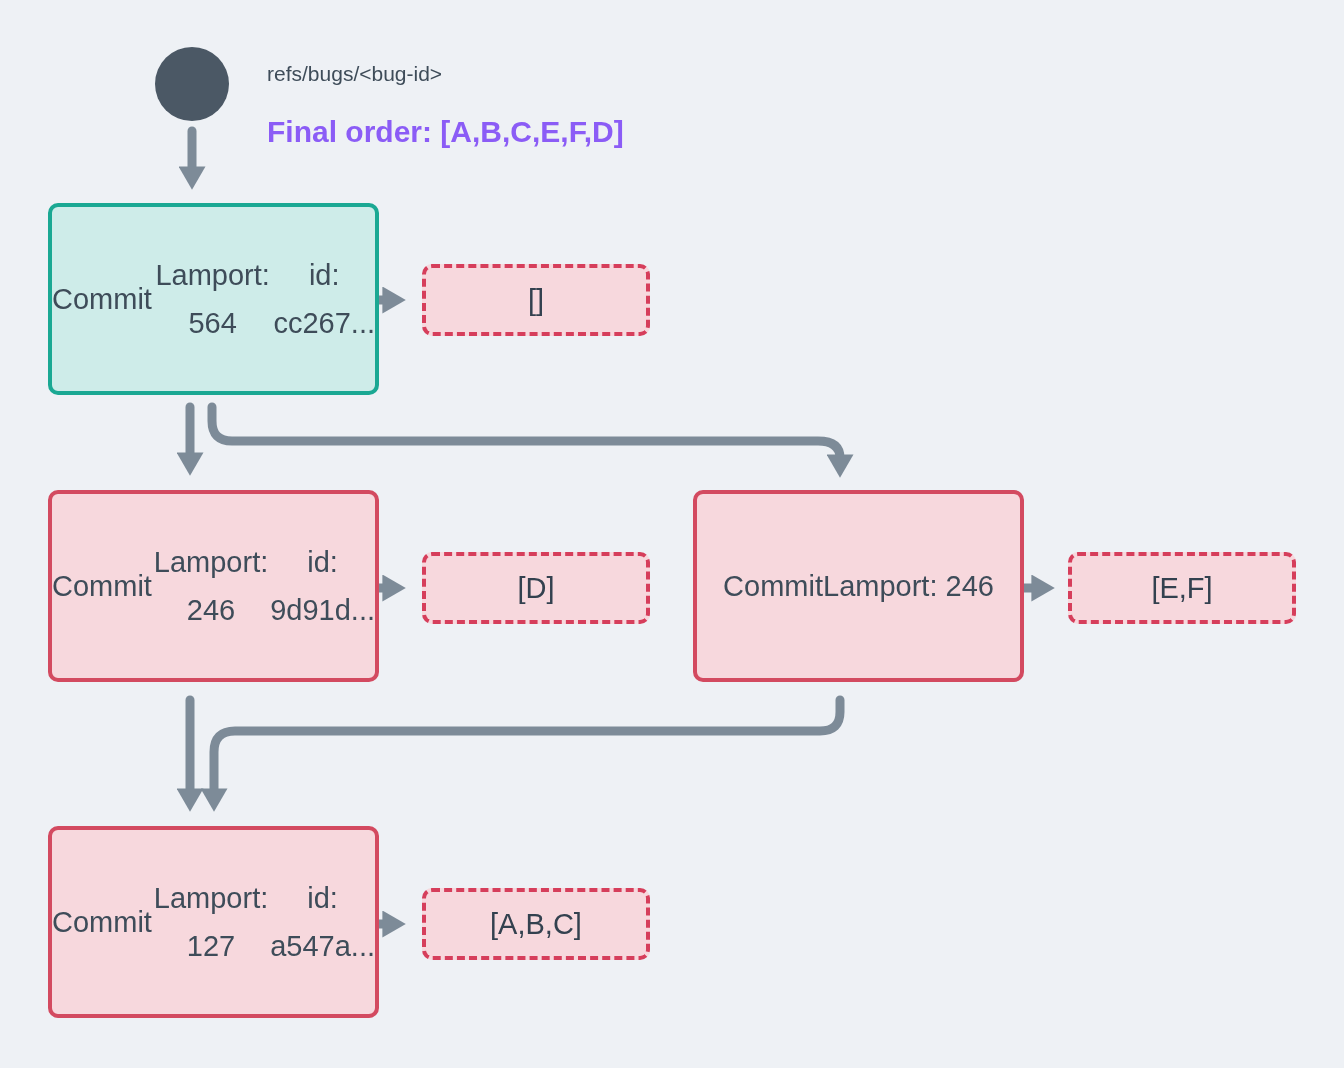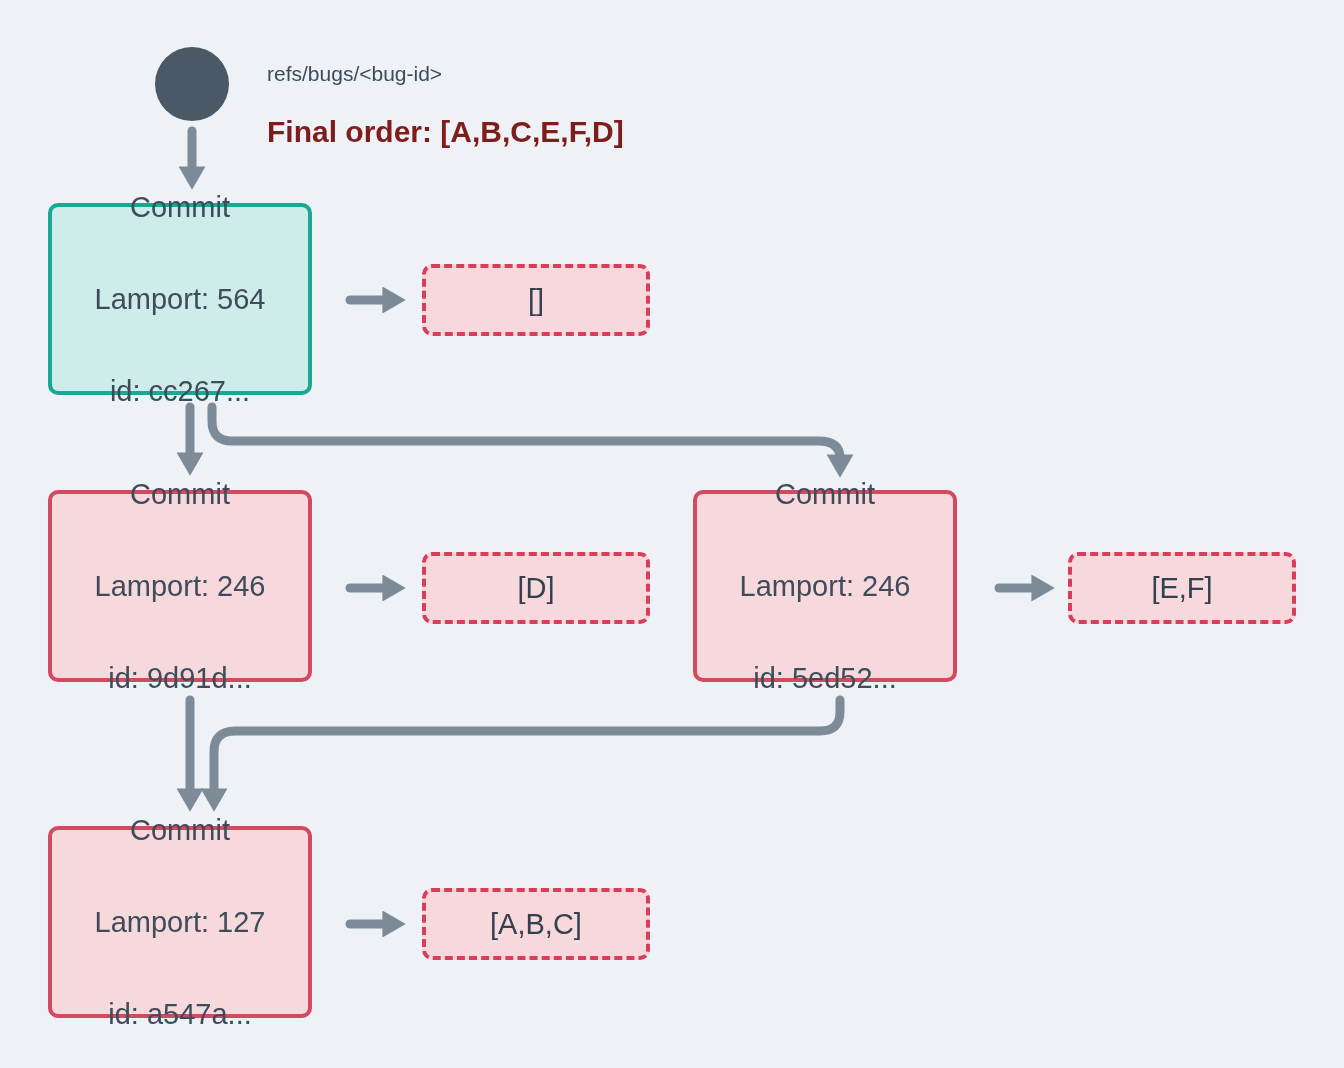--- a/index.html
+++ b/index.html
@@ -47,39 +47,37 @@
     color: #3e4c59;
     white-space: nowrap;
   }
   .final-order-label {
     position: absolute;
     left: 267px;
     top: 115px;
     font-size: 30px;
     line-height: 34px;
     font-weight: bold;
-    color: #7f1d1d;
+    color: #8b5cf6;
     white-space: nowrap;
   }
   .commit {
     position: absolute;
-    width: 264px;
+    width: 331px;
     height: 192px;
     box-sizing: border-box;
     border-radius: 10px;
     border: 4px solid;
     display: flex;
-    flex-direction: column;
     justify-content: center;
     align-items: center;
     font-size: 29px;
     line-height: 48px;
     text-align: center;
     color: #3e4c59;
-    gap: 44px;
   }
   .commit.teal {
     background: #ceece9;
     border-color: #1aa893;
   }
   .commit.rose {
     background: #f7d8dd;
     border-color: #d34a60;
   }
   .opbox {
@@ -148,21 +146,20 @@
     <div>id: 9d91d...</div>
   </div>
 
   <div class="opbox d-left">
     <span>[D]</span>
   </div>
 
   <div class="commit rose c-right">
     <div>Commit</div>
     <div>Lamport: 246</div>
-    <div>id: 5ed52...</div>
   </div>
 
   <div class="opbox d-right">
     <span>[E,F]</span>
   </div>
 
   <div class="commit rose c-bottom">
     <div>Commit</div>
     <div>Lamport: 127</div>
     <div>id: a547a...</div>

